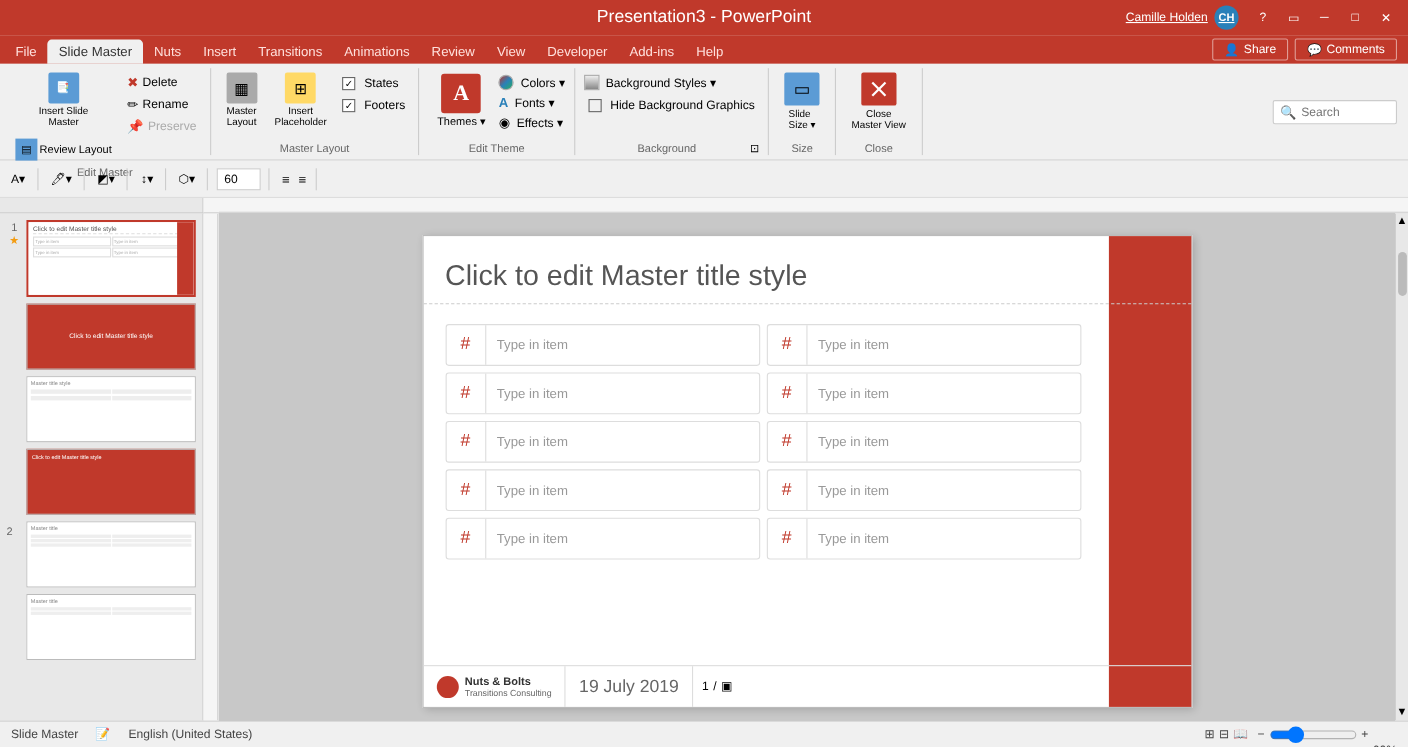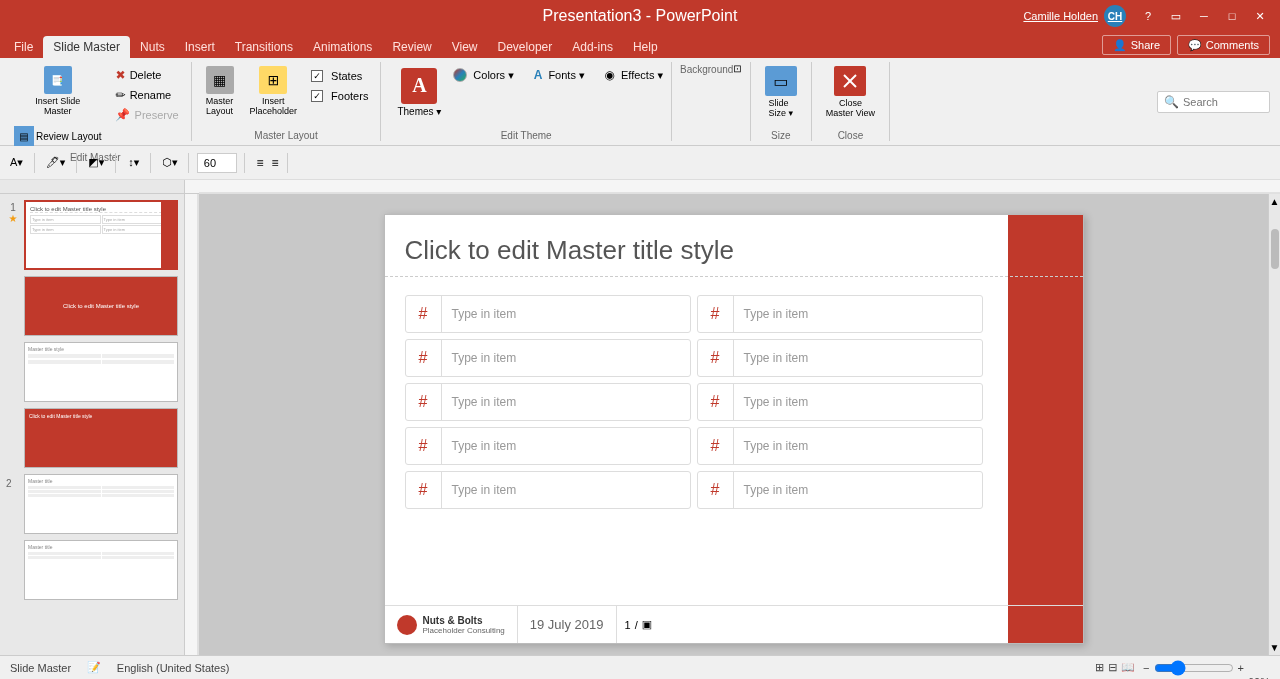--- a/index.html
+++ b/index.html
@@ -290,21 +290,21 @@
       display: flex;
       align-items: center;
       padding: 0 12px;
       border-right: 1px solid #ddd;
       color: #aaa;
       font-size: 11px;
     }
     .footer-date {
       padding: 0 12px;
       color: #666;
-      font-size: 13px;
+      font-size: 16px;
       border-right: 1px solid #ddd;
       display: flex;
       align-items: center;
       height: 100%;
     }
     .footer-page {
       padding: 0 8px;
       display: flex;
       align-items: center;
       gap: 4px;
@@ -498,39 +498,51 @@
     </div>
     <div class="ribbon-group-label">Master Layout</div>
   </div>
 
   <div class="ribbon-group">
     <div class="ribbon-group-content">
       <div class="themes-btn">
         <div class="themes-icon" style="font-size:20px;font-family:serif;font-weight:bold;">A</div>
         <span style="font-size:10px;">Themes ▾</span>
       </div>
-      <div style="display:flex;gap:20px;padding-top:4px;">
+      <div style="display:flex;flex-direction:column;gap:0;padding-top:4px;">
         <div class="bg-row">
           <div class="color-dot" style="background:linear-gradient(135deg,#c0392b,#2980b9,#27ae60);"></div>
           <span>Colors ▾</span>
         </div>
         <div class="bg-row">
           <span style="font-size:12px;font-weight:bold;color:#2980b9;">A</span>
           <span>Fonts ▾</span>
         </div>
         <div class="bg-row">
           <span style="font-size:12px;">◉</span>
           <span>Effects ▾</span>
         </div>
       </div>
     </div>
     <div class="ribbon-group-label">Edit Theme</div>
   </div>
 
   <div class="ribbon-group">
+    <div class="ribbon-group-content">
+      <div style="display:flex;flex-direction:column;gap:4px;padding-top:4px;">
+        <div class="bg-row">
+          <div style="width:14px;height:14px;background:linear-gradient(to bottom,#eee,#888);border:1px solid #aaa;"></div>
+          <span>Background Styles ▾</span>
+        </div>
+        <label class="ribbon-btn-small" style="cursor:pointer;">
+          <span class="cb-check"></span>
+          <span>Hide Background Graphics</span>
+        </label>
+      </div>
+    </div>
     <div style="display:flex;justify-content:space-between;align-items:center;width:100%;">
       <div class="ribbon-group-label">Background</div>
       <div style="font-size:10px;cursor:pointer;">⊡</div>
     </div>
   </div>
 
   <div class="ribbon-group">
     <div class="ribbon-group-content">
       <div class="ribbon-btn" style="height:60px;justify-content:center;">
         <div class="ribbon-btn-icon" style="background:#5b9bd5;width:32px;height:32px;font-size:16px;">▭</div>
@@ -751,21 +763,21 @@
               <div class="item-text">Type in item</div>
             </div>
           </div>
         </div>
 
         <div class="slide-footer">
           <div class="footer-logo">
             <div class="footer-logo-circle"></div>
             <div>
               <div class="footer-logo-text">Nuts &amp; Bolts</div>
-              <div class="footer-logo-sub">Placeholder Consulting</div>
+              <div class="footer-logo-sub">Transitions Consulting</div>
             </div>
           </div>
           <div class="footer-date">
             <span>19 July 2019</span>
           </div>
           <div class="footer-page">
             <span>1</span>
             <span>/</span>
             <span>▣</span>
           </div>

